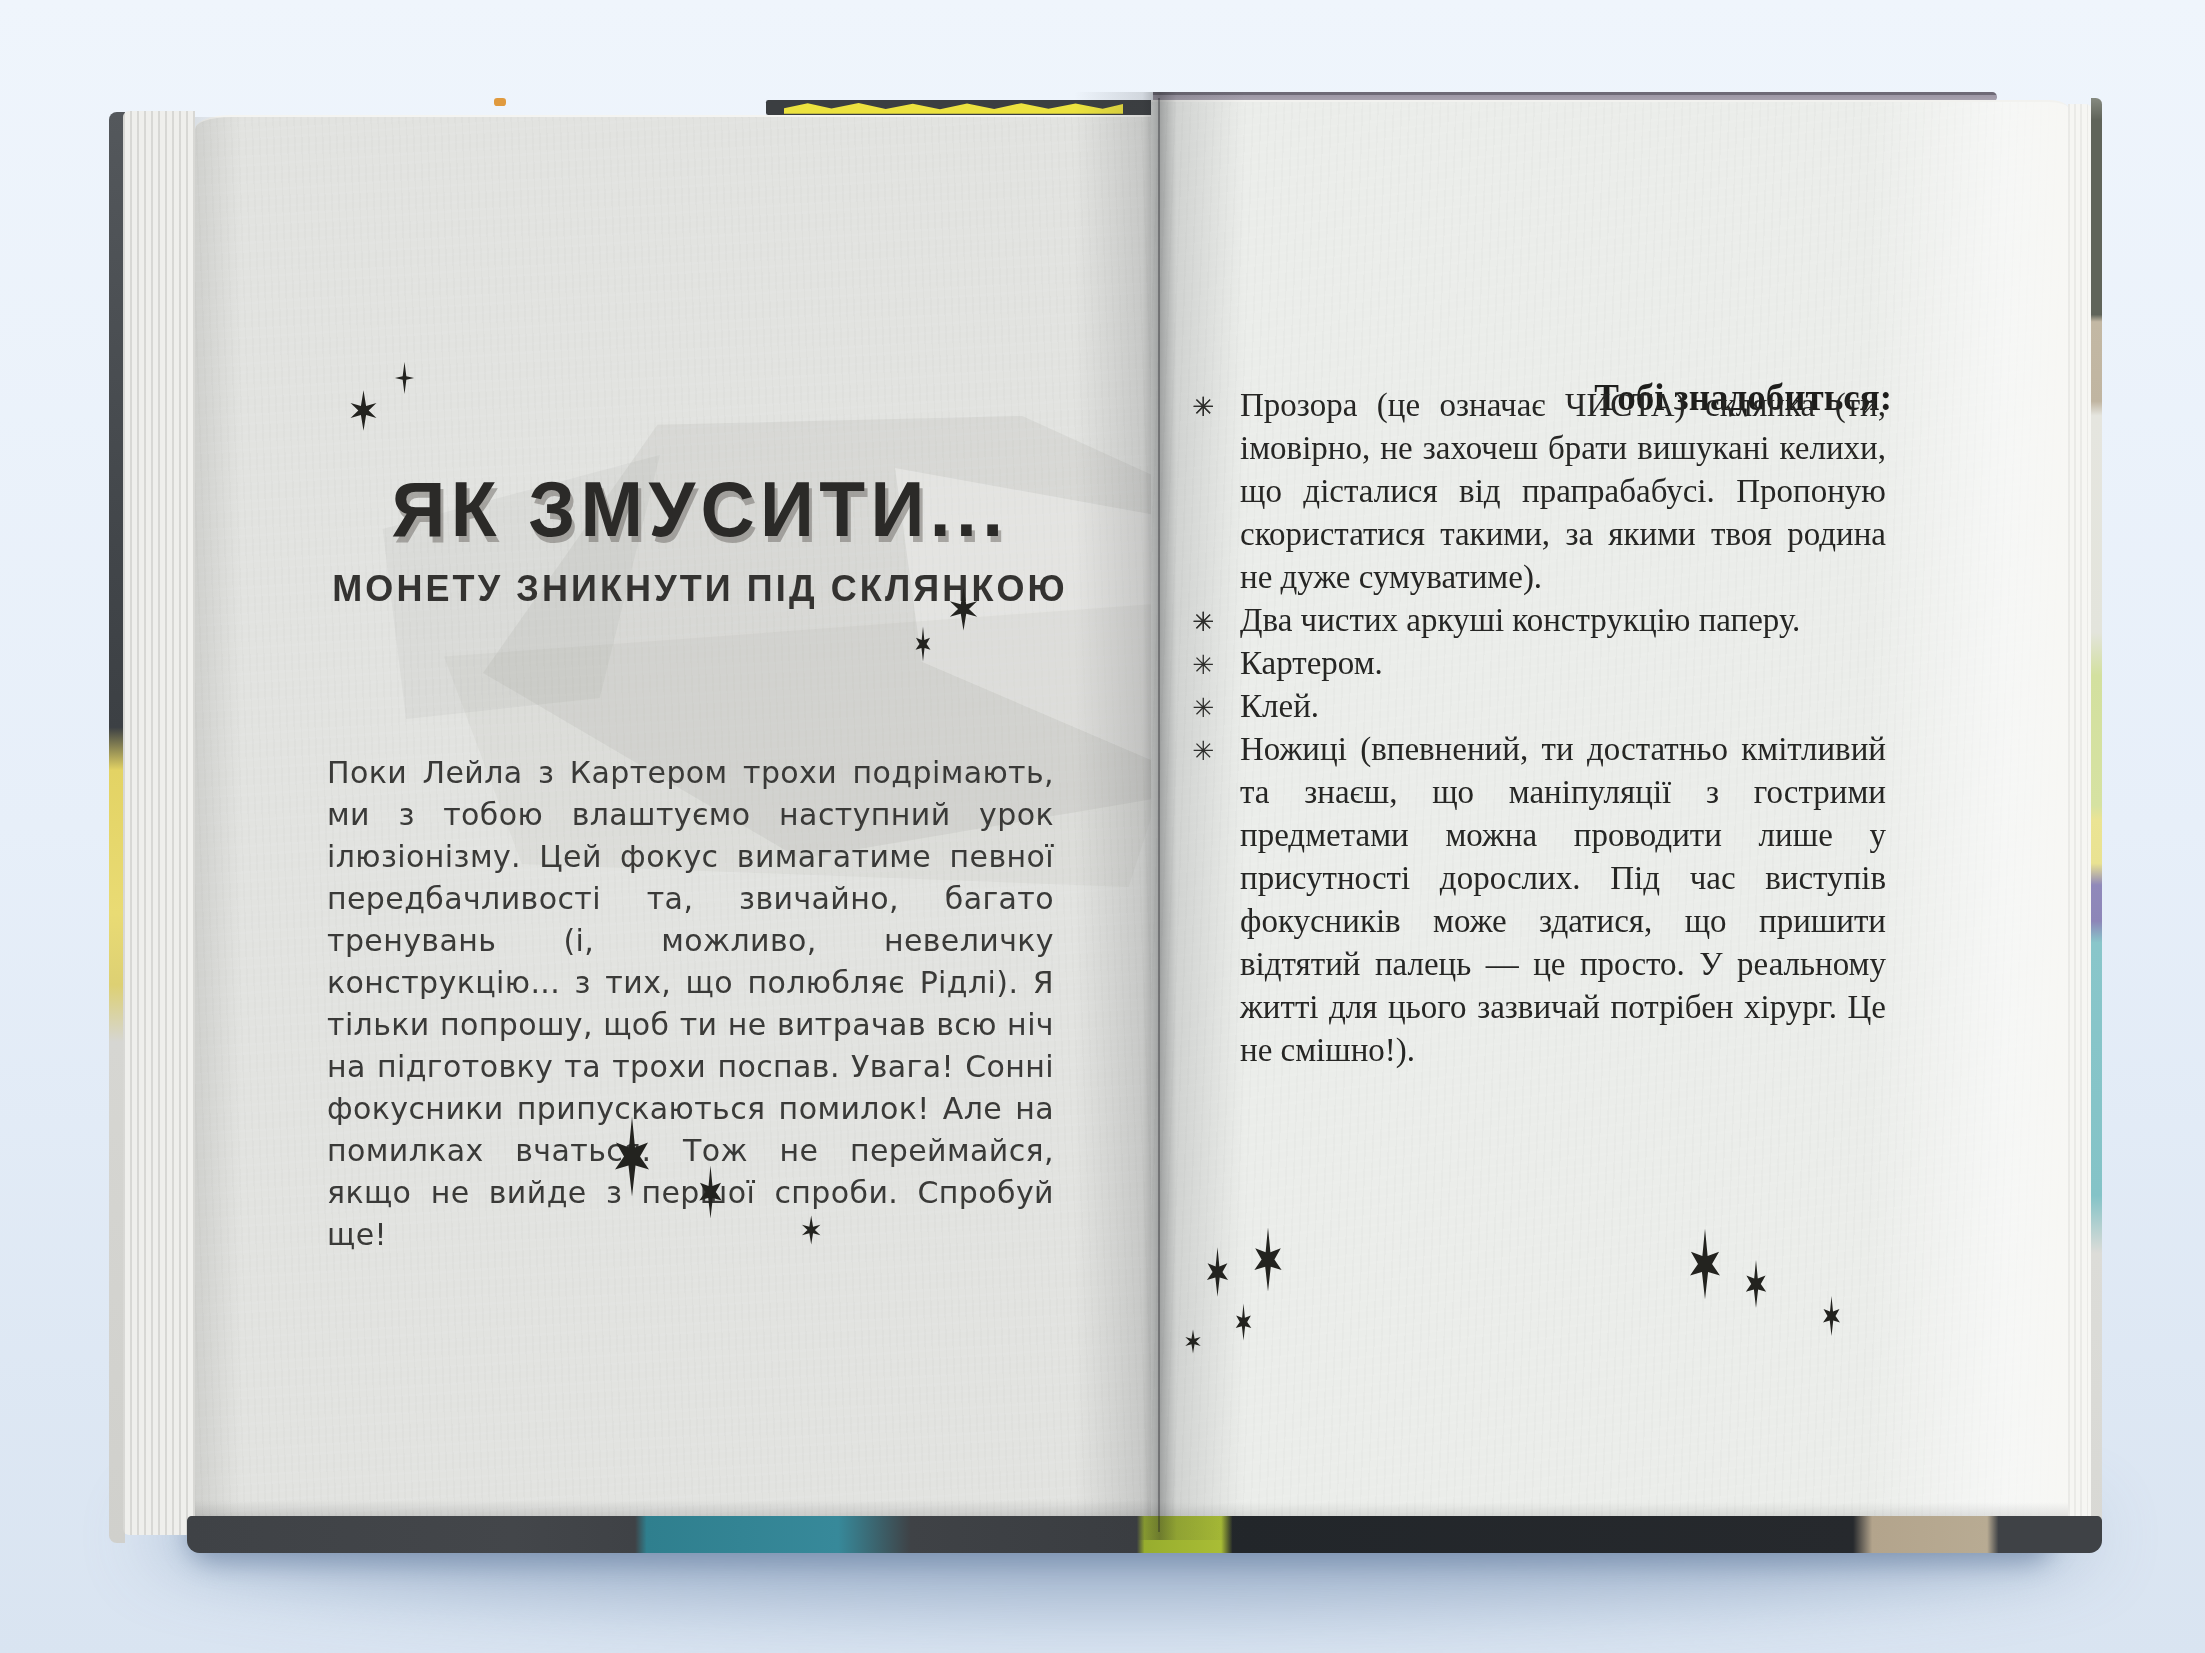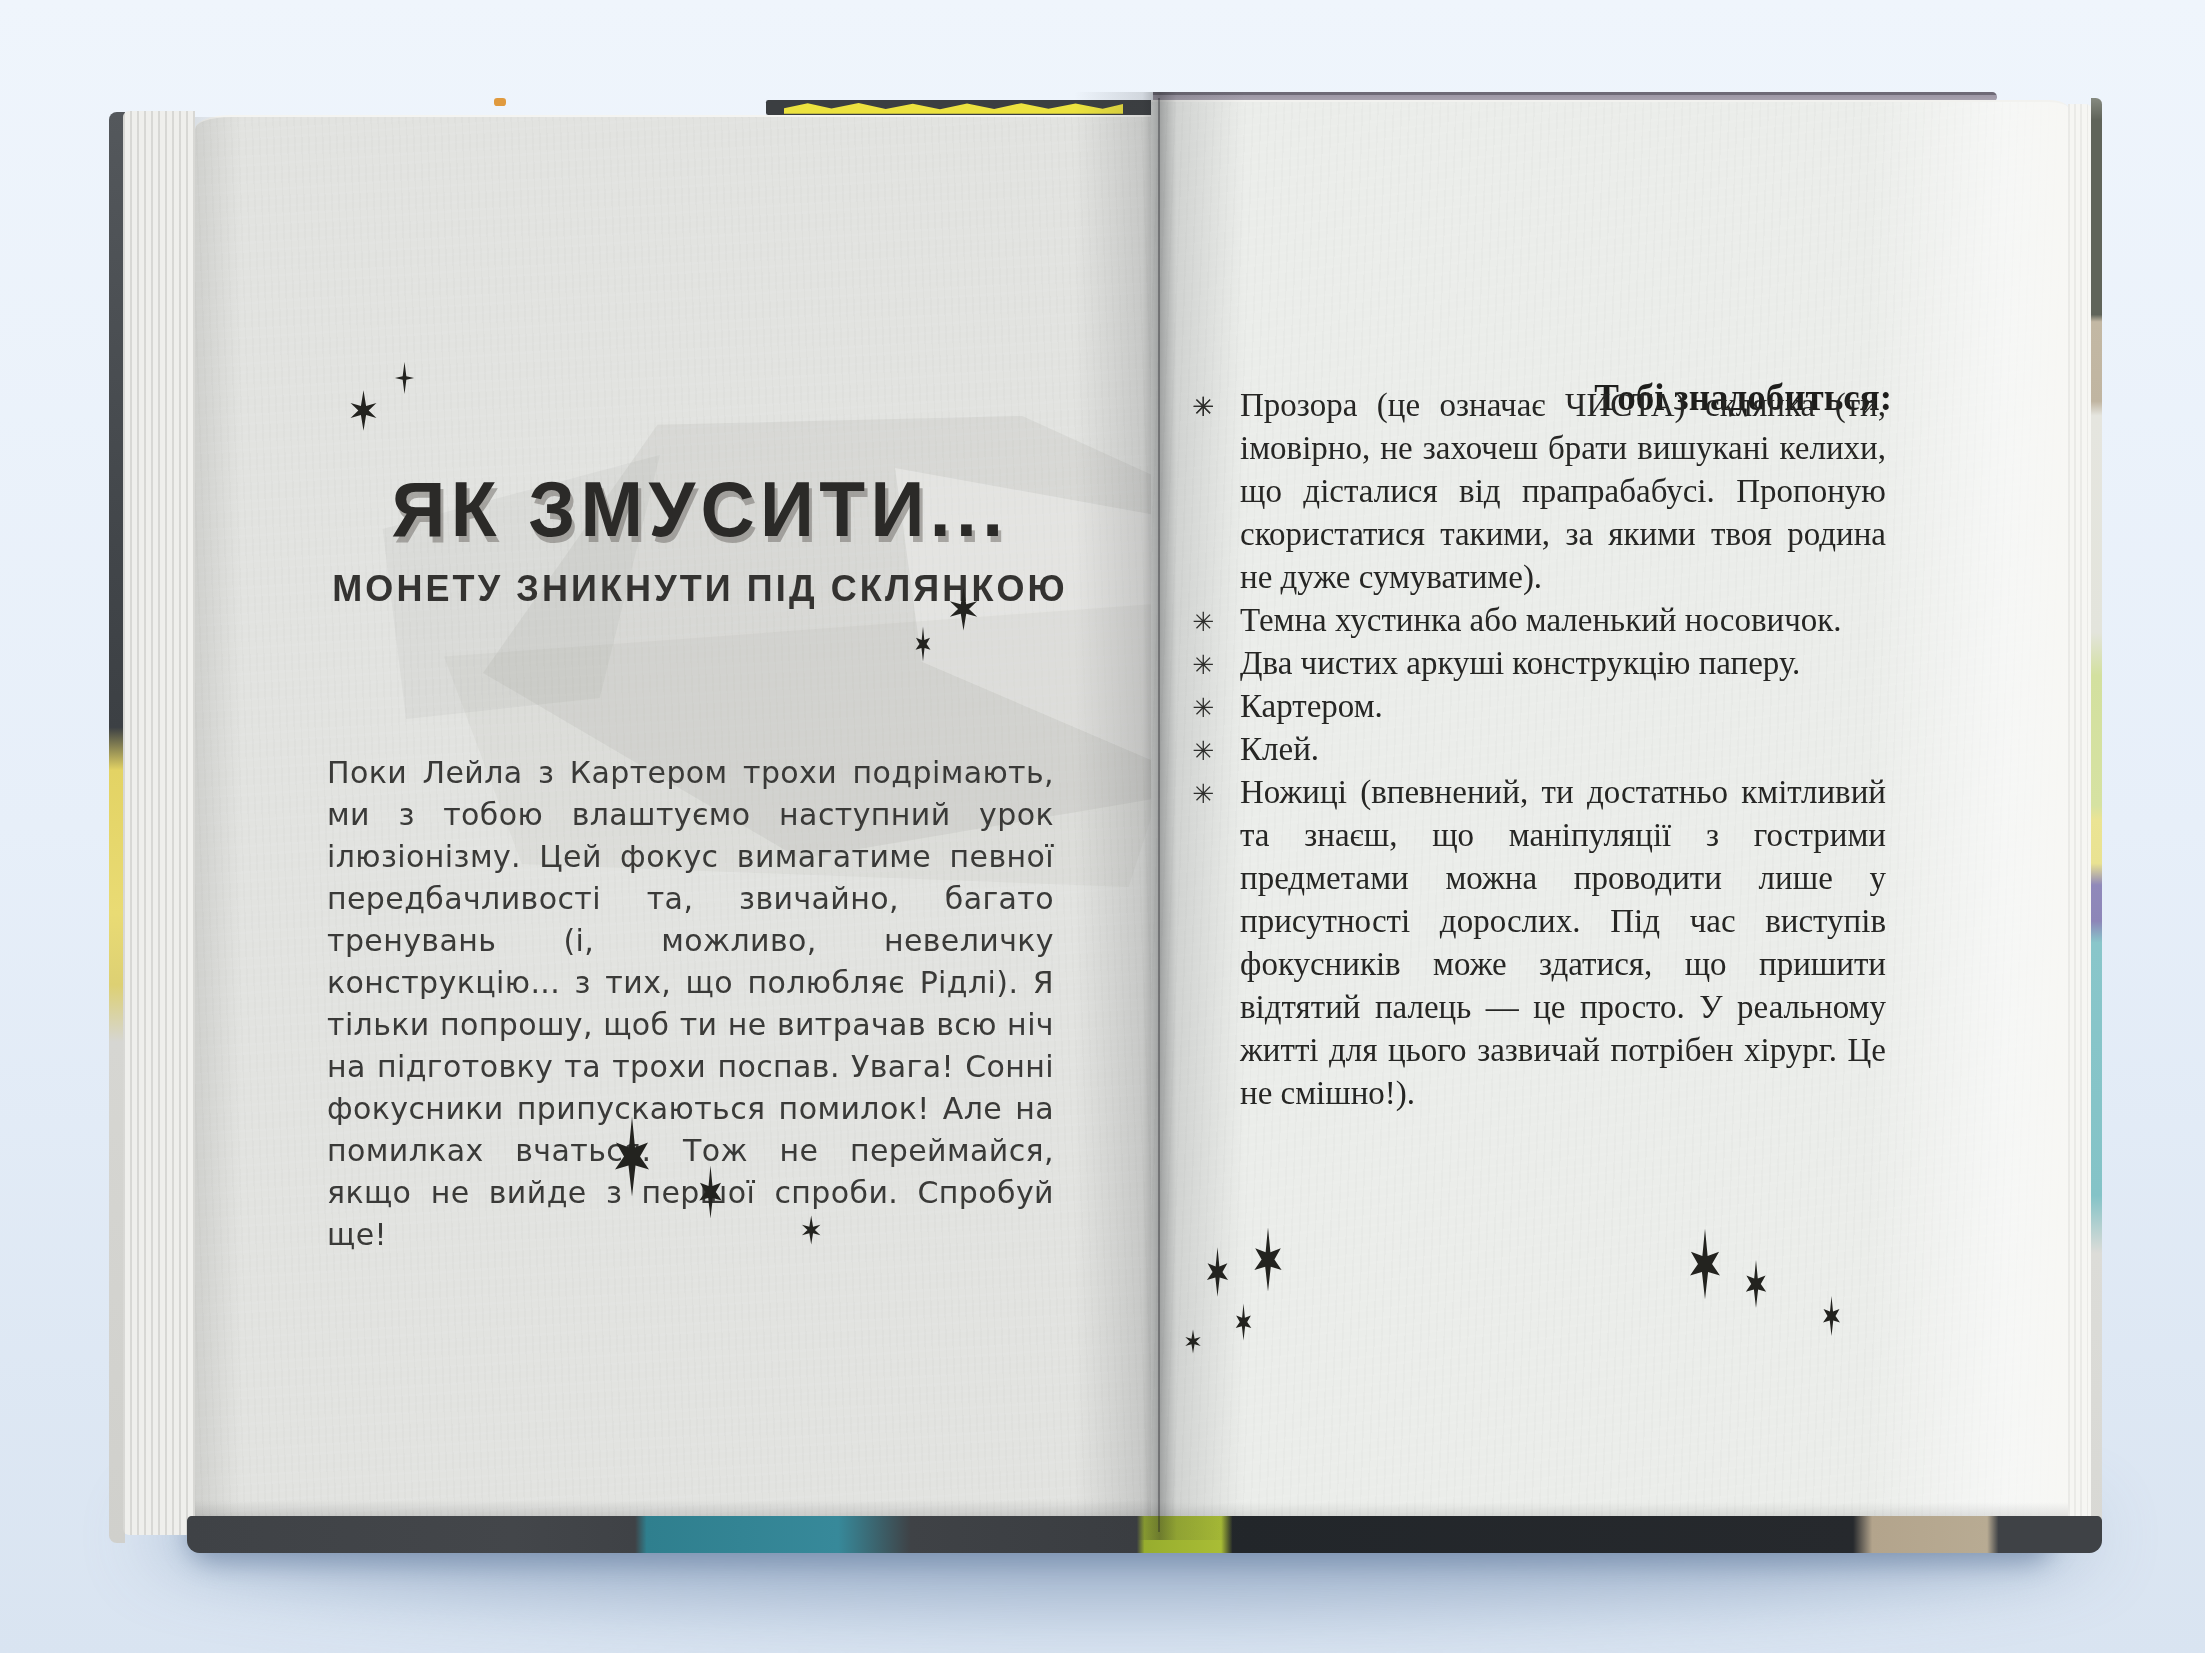--- a/index.html
+++ b/index.html
@@ -175,21 +175,21 @@
   <span class="star" style="left:798px;top:1206px;width:26.4px;height:48px;">
     <svg viewBox="0 0 100 120">
         <polygon points="50,5 57,48 85,40 64,60 85,80 57,72 50,115 43,72 15,80 36,60 15,40 43,48"></polygon>
       </svg>
     </span>
 
   <h3 class="needs-heading">Тобі знадобиться:</h3>
   <ul class="needs-list">
     <li><span class="bullet">✳</span></li>
     <li><span class="bullet">✳</span><span>Прозора (це означає ЧИСТА) склянка (ти, імовірно, не захочеш брати вишукані келихи, що дісталися від прапрабабусі. Пропоную скористатися такими, за якими твоя родина не дуже сумуватиме).</span></li>
-    <li><span class="bullet">✳</span><span>Темна хустинка або маленький носовичок.</span></li>
+    <li><span class="bullet">✳</span></li>
     <li><span class="bullet">✳</span><span>Два чистих аркуші конструкцію паперу.</span></li>
     <li><span class="bullet">✳</span><span>Картером.</span></li>
     <li><span class="bullet">✳</span><span>Клей.</span></li>
     <li><span class="bullet">✳</span><span>Ножиці (впевнений, ти достатньо кмітливий та знаєш, що маніпуляції з гострими предметами можна проводити лише у присутності дорослих. Під час виступів фокусників може здатися, що пришити відтятий палець — це просто. У реальному житті для цього зазвичай потрібен хірург. Це не смішно!).</span></li>
   </ul>
 
   <span class="star" style="left:1202px;top:1238px;width:31px;height:68px;">
     <svg viewBox="0 0 100 160">
         <polygon points="50,0 56,62 82,52 66,80 84,106 57,98 50,160 43,98 16,106 34,80 18,52 44,62"></polygon>
       </svg>

